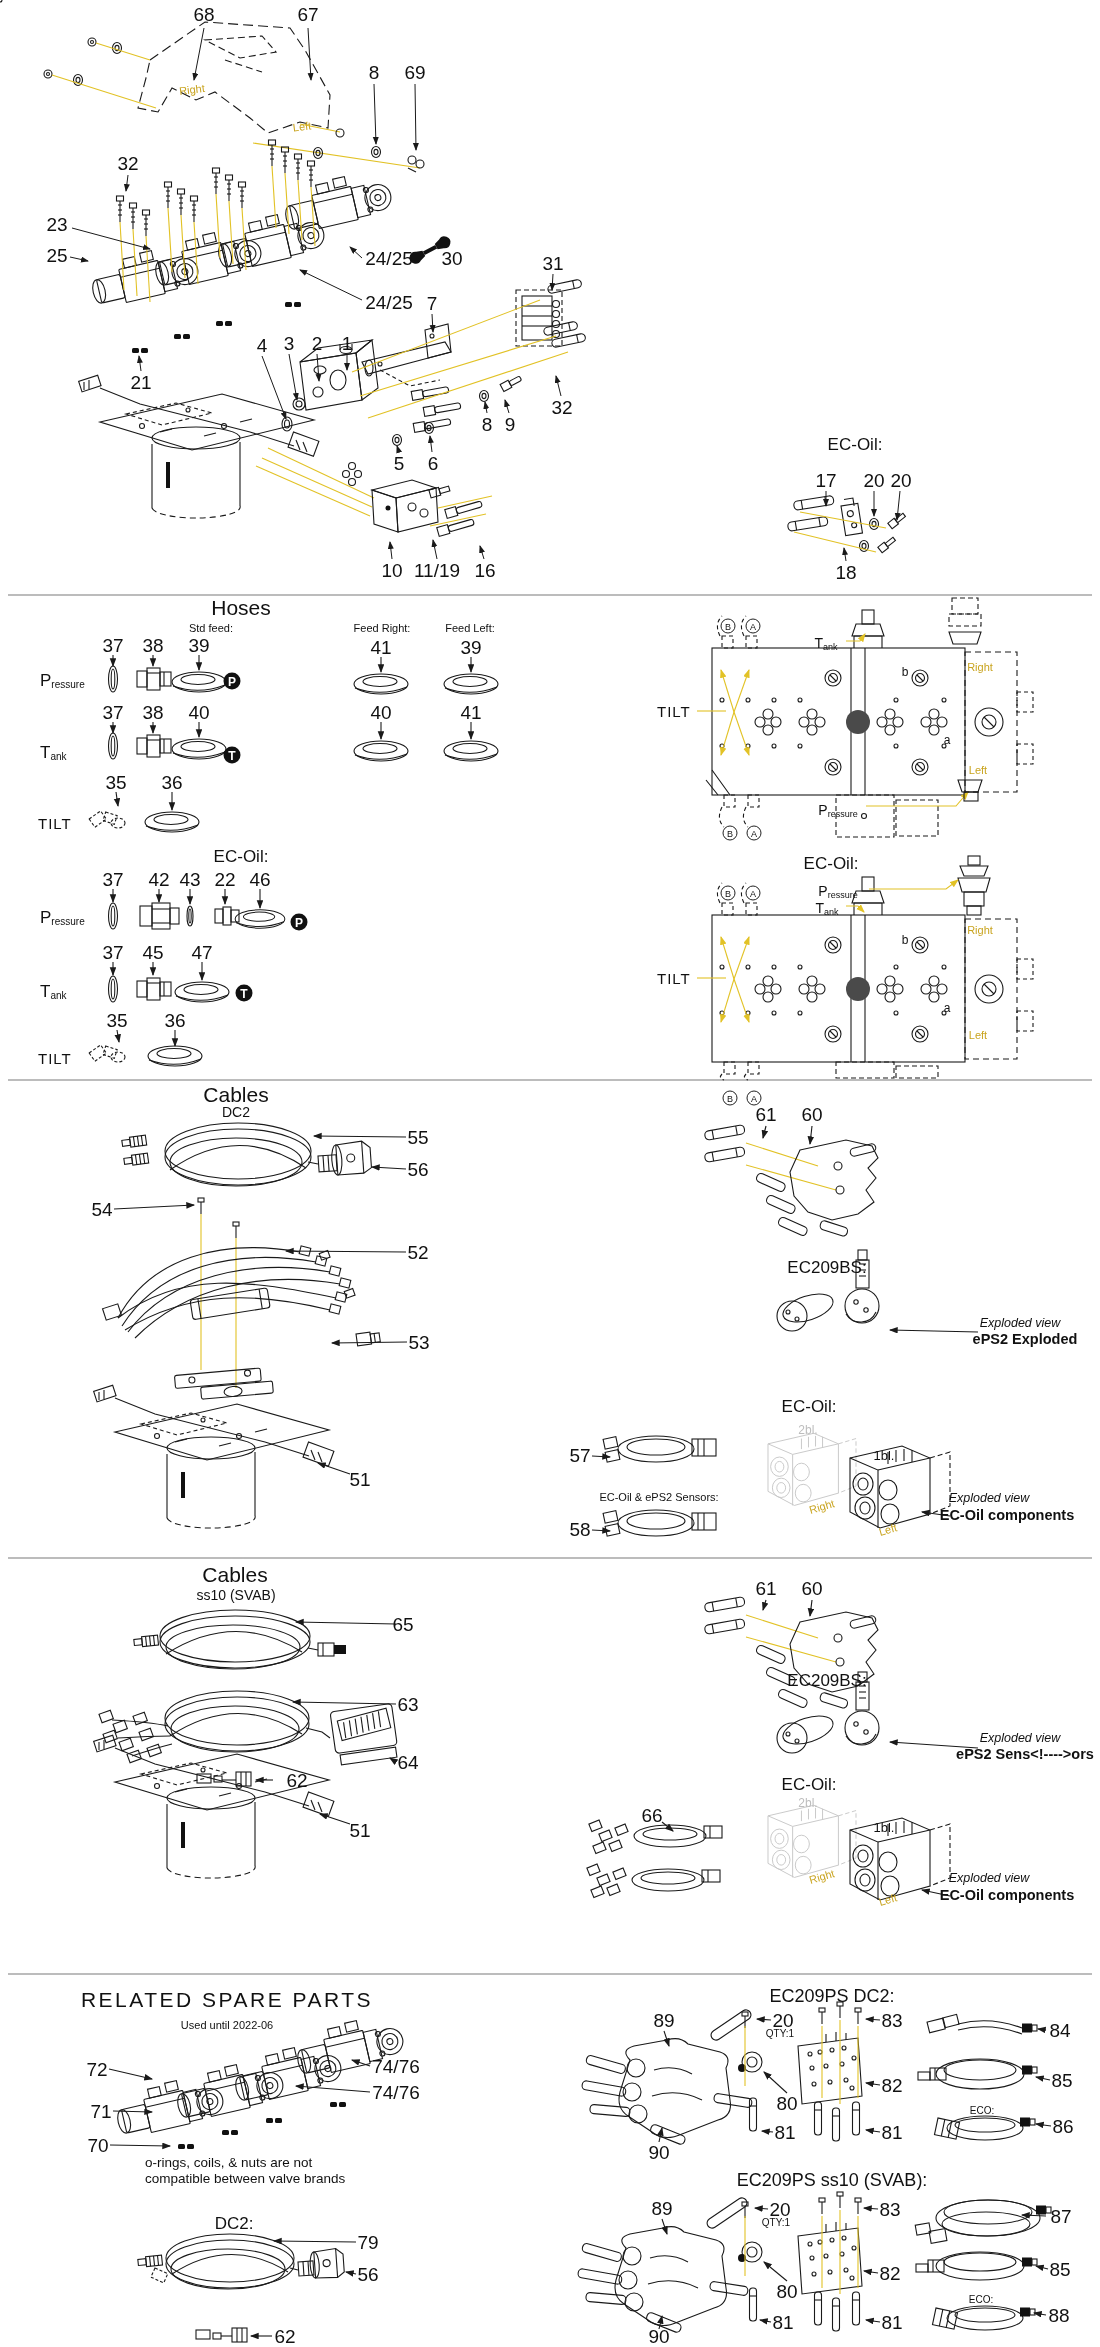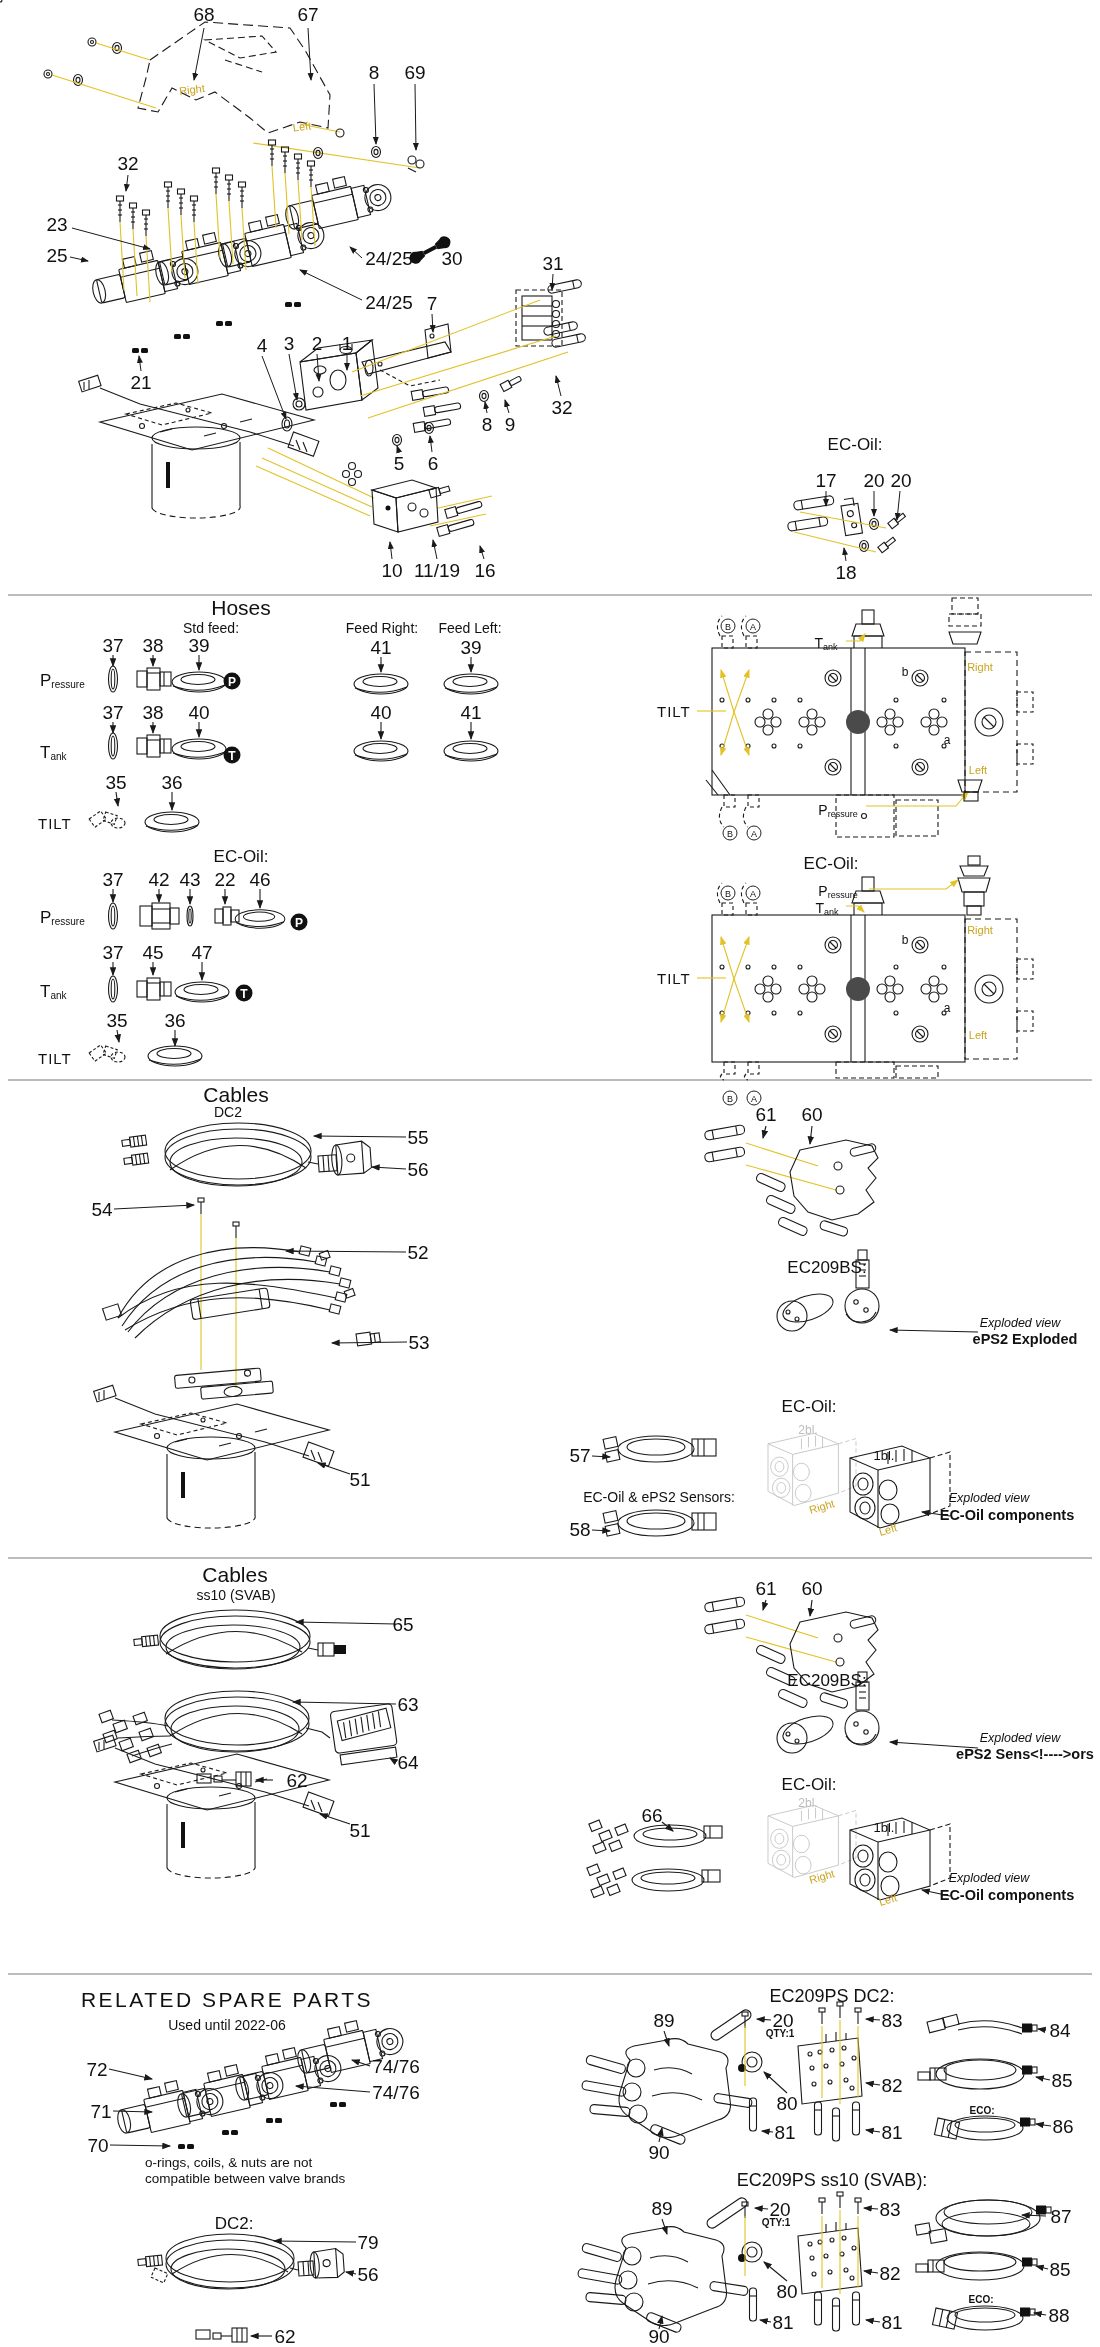--- a/index.html
+++ b/index.html
@@ -5,22 +5,22 @@
   html,body{margin:0;padding:0;background:#fff;}
   #page{position:relative;width:1100px;height:2347px;background:#fff;overflow:hidden;
         font-family:"Liberation Sans","DejaVu Sans",sans-serif;color:#111;}
   svg.art{position:absolute;left:0;top:0;}
   .co{position:absolute;transform:translate(-50%,-50%);font-size:19px;line-height:1;white-space:nowrap;color:#111;}
   .la{transform:translate(0,-50%);}
   .ttl{font-size:21px;}
   .sub2{font-size:14px;}
   .h2{font-size:17px;}
   .h2b{font-size:18px;}
-  .sm{font-size:14px;}
-  .xs{font-size:10px;font-weight:bold;}
+  .sm{font-size:11px;}
+  .xs{font-size:10px;}
   .note{font-size:13.5px;}
   .caps{letter-spacing:2.5px;font-size:21px;}
   .yel{color:#c9a41f;font-size:11px;}
   .rot{transform:translate(-50%,-50%) rotate(-7deg);}
   .rot2{transform:translate(-50%,-50%) rotate(-16deg);}
   .ghosttx{color:#bdbdbd;font-size:12px;}
   .it{font-style:italic;font-size:12.5px;}
   .bld{font-weight:bold;font-size:14.5px;}
   .badge{position:absolute;transform:translate(-50%,-50%);width:17px;height:17px;border-radius:50%;
          background:#111;color:#fff;font-size:12px;font-weight:bold;display:flex;align-items:center;justify-content:center;}
@@ -1130,21 +1130,21 @@
 <div class="co la tilt" style="left:657px;top:978px">TILT</div>
 <div class="co yel" style="left:978px;top:1035px">Left</div>
 <div class="co port" style="left:905px;top:940px">b</div>
 <div class="co port" style="left:947px;top:1008px">a</div>
 <div class="circ" style="left:728px;top:893px">B</div>
 <div class="circ" style="left:753px;top:893px">A</div>
 <div class="circ" style="left:730px;top:1098px">B</div>
 <div class="circ" style="left:754px;top:1098px">A</div>
 
 <div class="co ttl" style="left:236px;top:1094px">Cables</div>
-<div class="co sub2" style="left:228px;top:1112px">DC2</div>
+<div class="co sub2" style="left:236px;top:1112px">DC2</div>
 <div class="co" style="left:418px;top:1137px">55</div>
 <div class="co" style="left:418px;top:1169px">56</div>
 <div class="co" style="left:102px;top:1209px">54</div>
 <div class="co" style="left:418px;top:1252px">52</div>
 <div class="co" style="left:419px;top:1342px">53</div>
 <div class="co" style="left:360px;top:1479px">51</div>
 <div class="co" style="left:766px;top:1114px">61</div>
 <div class="co" style="left:812px;top:1114px">60</div>
 <div class="co h2" style="left:827px;top:1267px">EC209BS:</div>
 <div class="co it" style="left:1020px;top:1323px">Exploded view</div>

